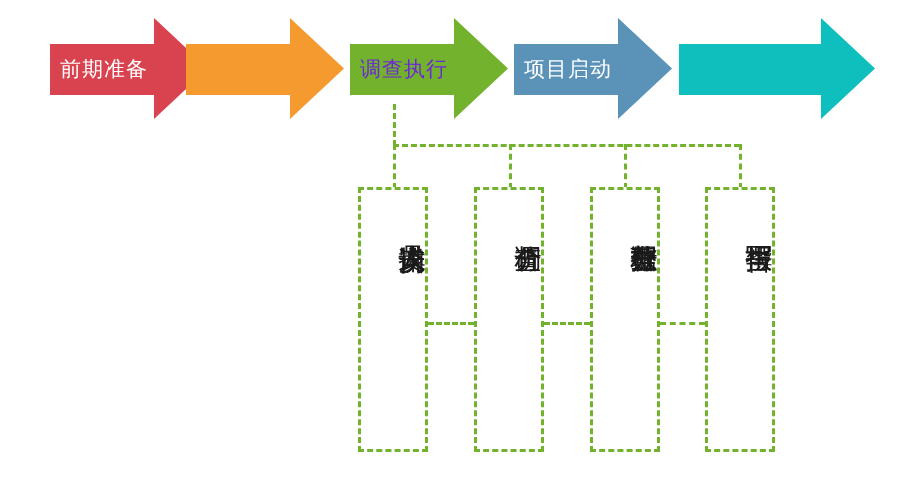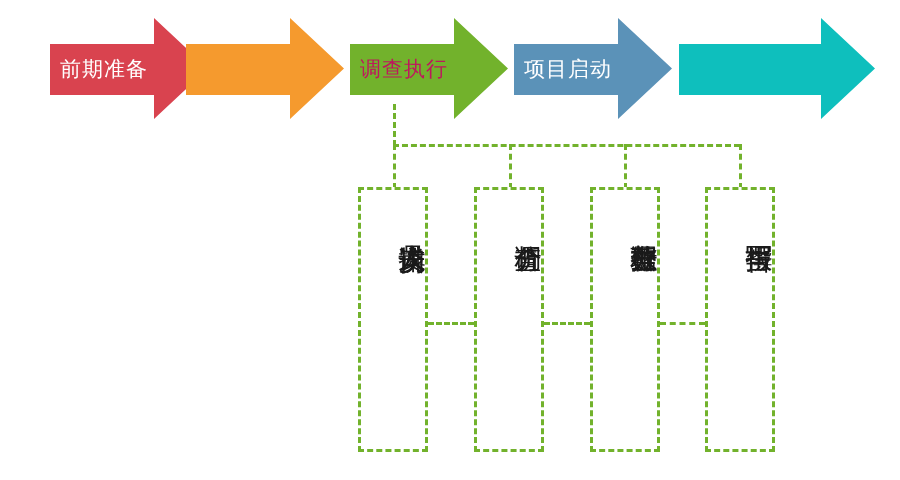--- a/index.html
+++ b/index.html
@@ -16,21 +16,21 @@
   .arrow svg{display:block;position:absolute;left:0;top:0;}
   .arrow-label{
     position:absolute;
     font-size:21px;
     line-height:1;
     letter-spacing:1px;
     white-space:nowrap;
     color:#ffffff;
     z-index:2;
   }
-  .arrow-label.dark{color:#be185d;}
+  .arrow-label.dark{color:#6d28d9;}
 
   
   .conn{position:absolute;background:transparent;}
   .conn-v{border-left:3px dashed #72b22c;}
   .conn-h{border-top:3px dashed #72b22c;}
 
   
   .taskbox{
     position:absolute;
     border:3px dashed #72b22c;

